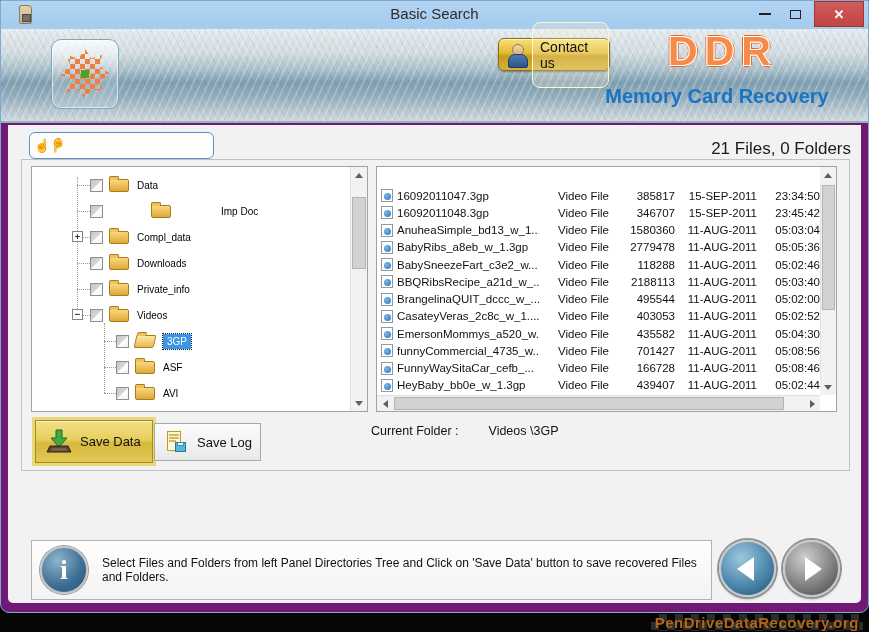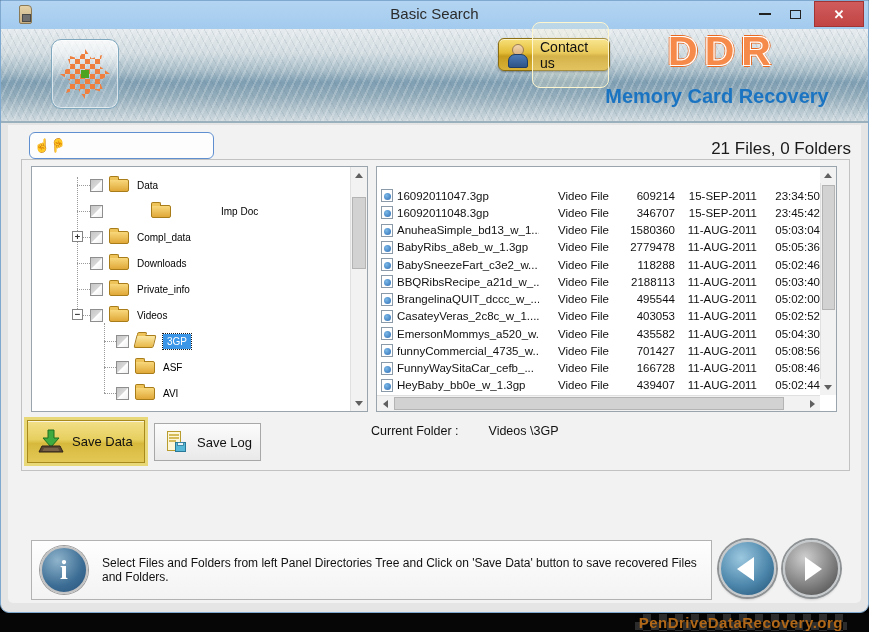--- a/index.html
+++ b/index.html
@@ -1,20 +1,20 @@
 <!DOCTYPE html>
 <html><head>
 <meta charset="utf-8">
 <style>
   *{margin:0;padding:0;box-sizing:border-box;}
   html,body{width:869px;height:632px;}
   body{position:relative;font-family:"Liberation Sans",sans-serif;background:#000;overflow:hidden;}
 
   
-  .window{position:absolute;left:0;top:0;width:869px;height:613px;background:#e5e5e5;
+  .window{position:absolute;left:0;top:0;width:869px;height:613px;background:#701a75;
     border:1px solid #7fa9cf;border-radius:0 0 9px 9px;overflow:hidden;}
   .titlebar{position:relative;height:28px;background:linear-gradient(180deg,#b3d4f2,#a3cbee);}
   .app-icon{position:absolute;left:18px;top:4px;width:13px;height:19px;background:linear-gradient(180deg,#e6d2a8,#c9b084);
     border:1px solid #8a7a58;border-radius:2px 4px 2px 2px;}
   .app-icon::after{content:"";position:absolute;left:2px;top:8px;width:7px;height:6px;background:#6f6f6f;border:1px solid #4a4a4a;}
   .title{position:absolute;left:0;right:0;top:4px;text-align:center;font-size:15px;color:#2b2b2b;}
   .win-ctl{position:absolute;top:0;height:26px;display:flex;align-items:center;justify-content:center;cursor:default;}
   .btn-min{right:92px;width:22px;}
   .btn-min i{display:block;width:12px;height:2px;background:#222;}
   .btn-max{right:62px;width:22px;}
@@ -110,21 +110,21 @@
   .trow{height:17.25px;display:grid;grid-template-columns:162px 70px 66px 82px 1fr;align-items:center;cursor:pointer;}
   .cell{font-size:11.5px;color:#111;padding-left:6px;white-space:nowrap;overflow:hidden;text-align:right;}
   .c-name{display:flex;align-items:center;gap:4px;padding-left:4px;}
   .ficon{flex:none;width:12px;height:13px;position:relative;background:#fff;border:1px solid #8a9aa8;}
   .ficon::after{content:"";position:absolute;left:2px;top:3px;width:7px;height:7px;border-radius:50%;
     background:radial-gradient(circle at 35% 35%,#7ab8e8,#2e6eb4);}
   .tbl-vscroll{right:0;top:0;bottom:16px;width:16px;border-left:1px solid #e0e0e0;}
   .tbl-hscroll{left:0;right:16px;bottom:0;height:16px;border-top:1px solid #e0e0e0;}
 
   
-  .save-data{position:absolute;left:19px;top:295px;width:118px;height:43px;cursor:pointer;
+  .save-data{position:absolute;left:27px;top:295px;width:118px;height:43px;cursor:pointer;
     background:linear-gradient(180deg,#f2e088 0%,#e7cf5f 45%,#d6b93c 55%,#e3c857 100%);
     border:1px solid #a8891c;box-shadow:0 0 0 3px #e9d878,inset 0 1px 0 rgba(255,255,255,.7);
     display:flex;align-items:center;gap:8px;padding-left:10px;}
   .save-data-icon{width:26px;height:26px;flex:none;}
   .save-label{font-size:13px;color:#111;}
   .save-log{position:absolute;left:146px;top:298px;width:107px;height:38px;cursor:pointer;
     background:linear-gradient(180deg,#fcfcfc,#e9e9e9);border:1px solid #a8a8a8;
     display:flex;align-items:center;gap:9px;padding-left:9px;}
   .save-log-icon{width:24px;height:24px;flex:none;}
   .cur-folder{position:absolute;left:363px;top:299px;display:flex;gap:30px;font-size:12.5px;color:#111;}
@@ -140,21 +140,21 @@
   .nav{position:absolute;top:415px;width:57px;height:57px;border-radius:50%;cursor:pointer;
     border:2px solid #c6cacc;box-shadow:0 0 0 2px #8e9294,0 2px 3px rgba(0,0,0,.3);
     display:flex;align-items:center;justify-content:center;}
   .nav-back{left:711px;background:radial-gradient(circle at 38% 30%,#9cc8e0,#4e88ac 55%,#1e4f74);}
   .nav-fwd{left:775px;background:radial-gradient(circle at 38% 30%,#cfcfcf,#828282 55%,#424242);}
   .tri-left{width:0;height:0;border:12px solid transparent;border-right:17px solid #fff;border-left:none;margin-right:4px;}
   .tri-right{width:0;height:0;border:12px solid transparent;border-left:17px solid #fff;border-right:none;margin-left:4px;}
 
   
   .wm-strip{position:absolute;left:0;right:0;bottom:0;height:19px;background:#060606;display:flex;align-items:center;justify-content:flex-end;}
-  .wm-text{font-size:15px;font-weight:bold;color:#b06818;letter-spacing:.5px;margin-right:22px;padding:0 4px;
+  .wm-text{font-size:15px;font-weight:bold;color:#b06818;letter-spacing:.5px;margin-right:6px;padding:0 4px;
     background:repeating-conic-gradient(#2c2c2c 0% 25%,#050505 0% 50%) 0 0/16px 16px;text-align:center;}
 </style>
 </head>
 <body>
 
 <div class="window">
 
   <div class="titlebar">
     <div class="app-icon"></div>
     <div class="title">Basic Search</div>
@@ -260,21 +260,21 @@
       </div>
 
       <div class="table-panel">
         <div class="tbody" id="table-body">
             <div class="trow">
     <div class="cell c-name">
                 <span class="ficon"></span>
                 <span class="ctext">16092011047.3gp</span>
               </div>
     <div class="cell"><span class="ctext">Video File</span></div>
-    <div class="cell"><span class="ctext">609214</span></div>
+    <div class="cell"><span class="ctext">385817</span></div>
     <div class="cell"><span class="ctext">15-SEP-2011</span></div>
     <div class="cell"><span class="ctext">23:34:50</span></div>
   </div>
             <div class="trow">
     <div class="cell c-name">
                 <span class="ficon"></span>
                 <span class="ctext">16092011048.3gp</span>
               </div>
     <div class="cell"><span class="ctext">Video File</span></div>
     <div class="cell"><span class="ctext">346707</span></div>

